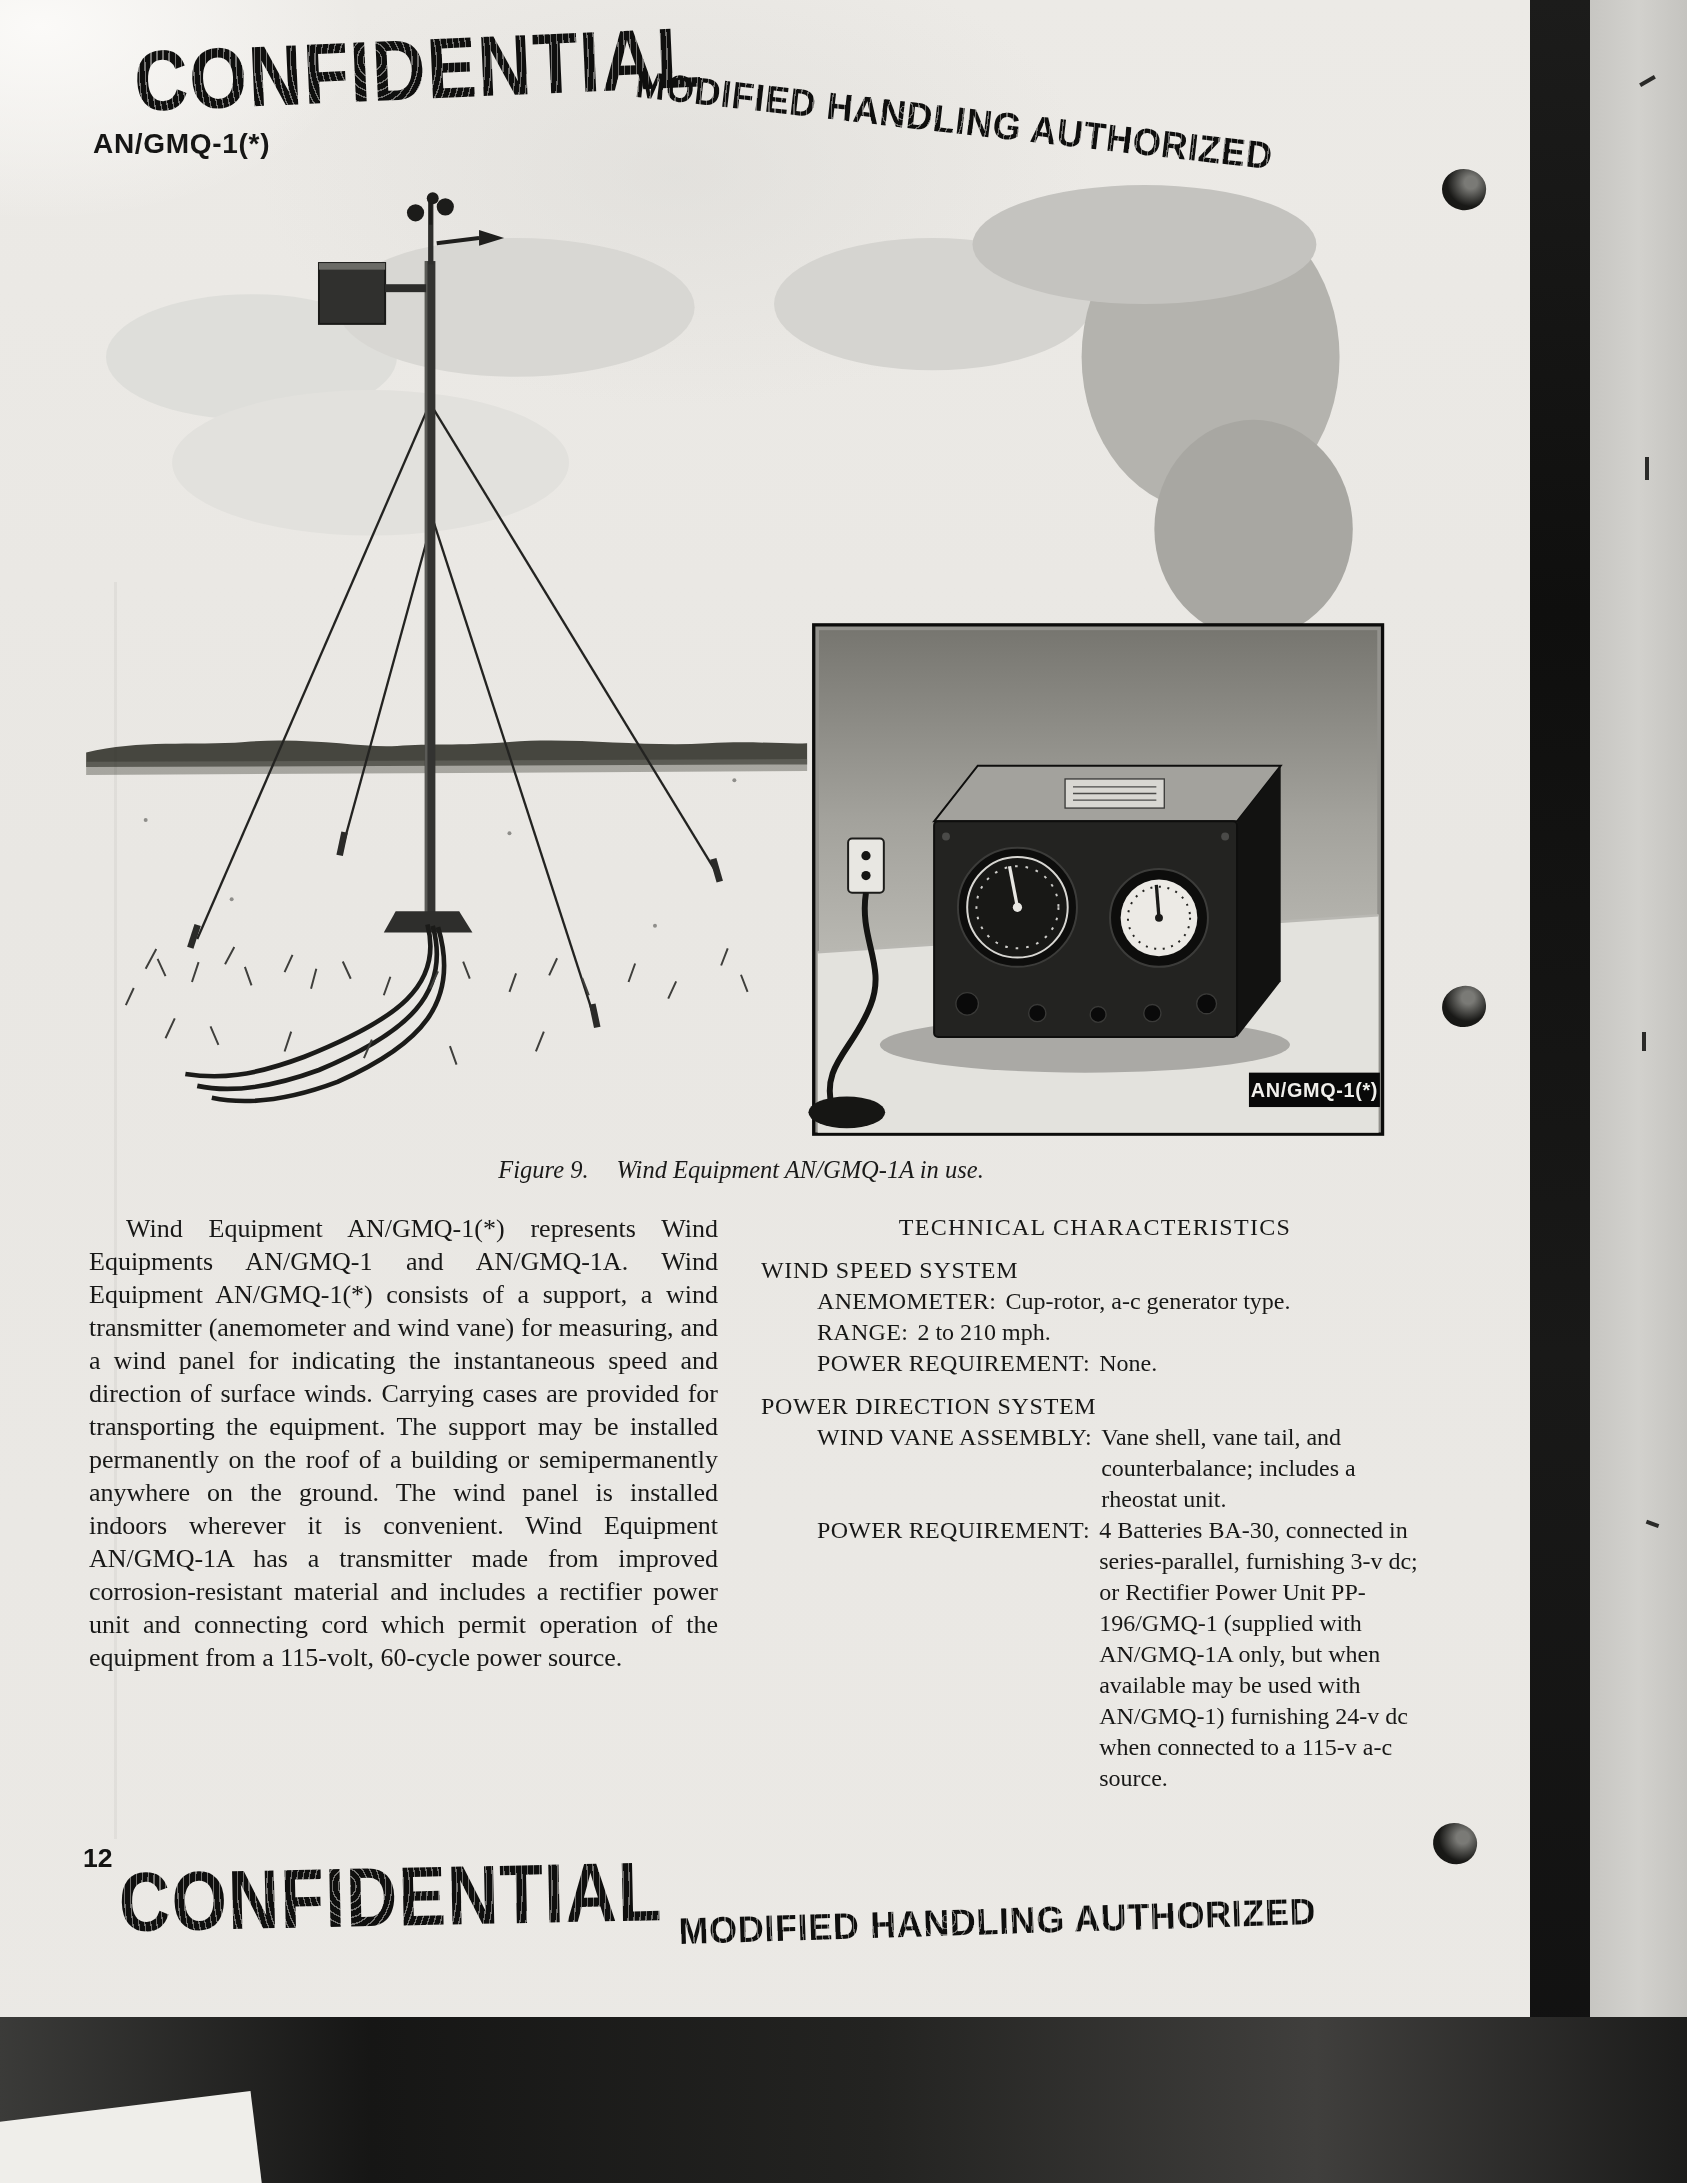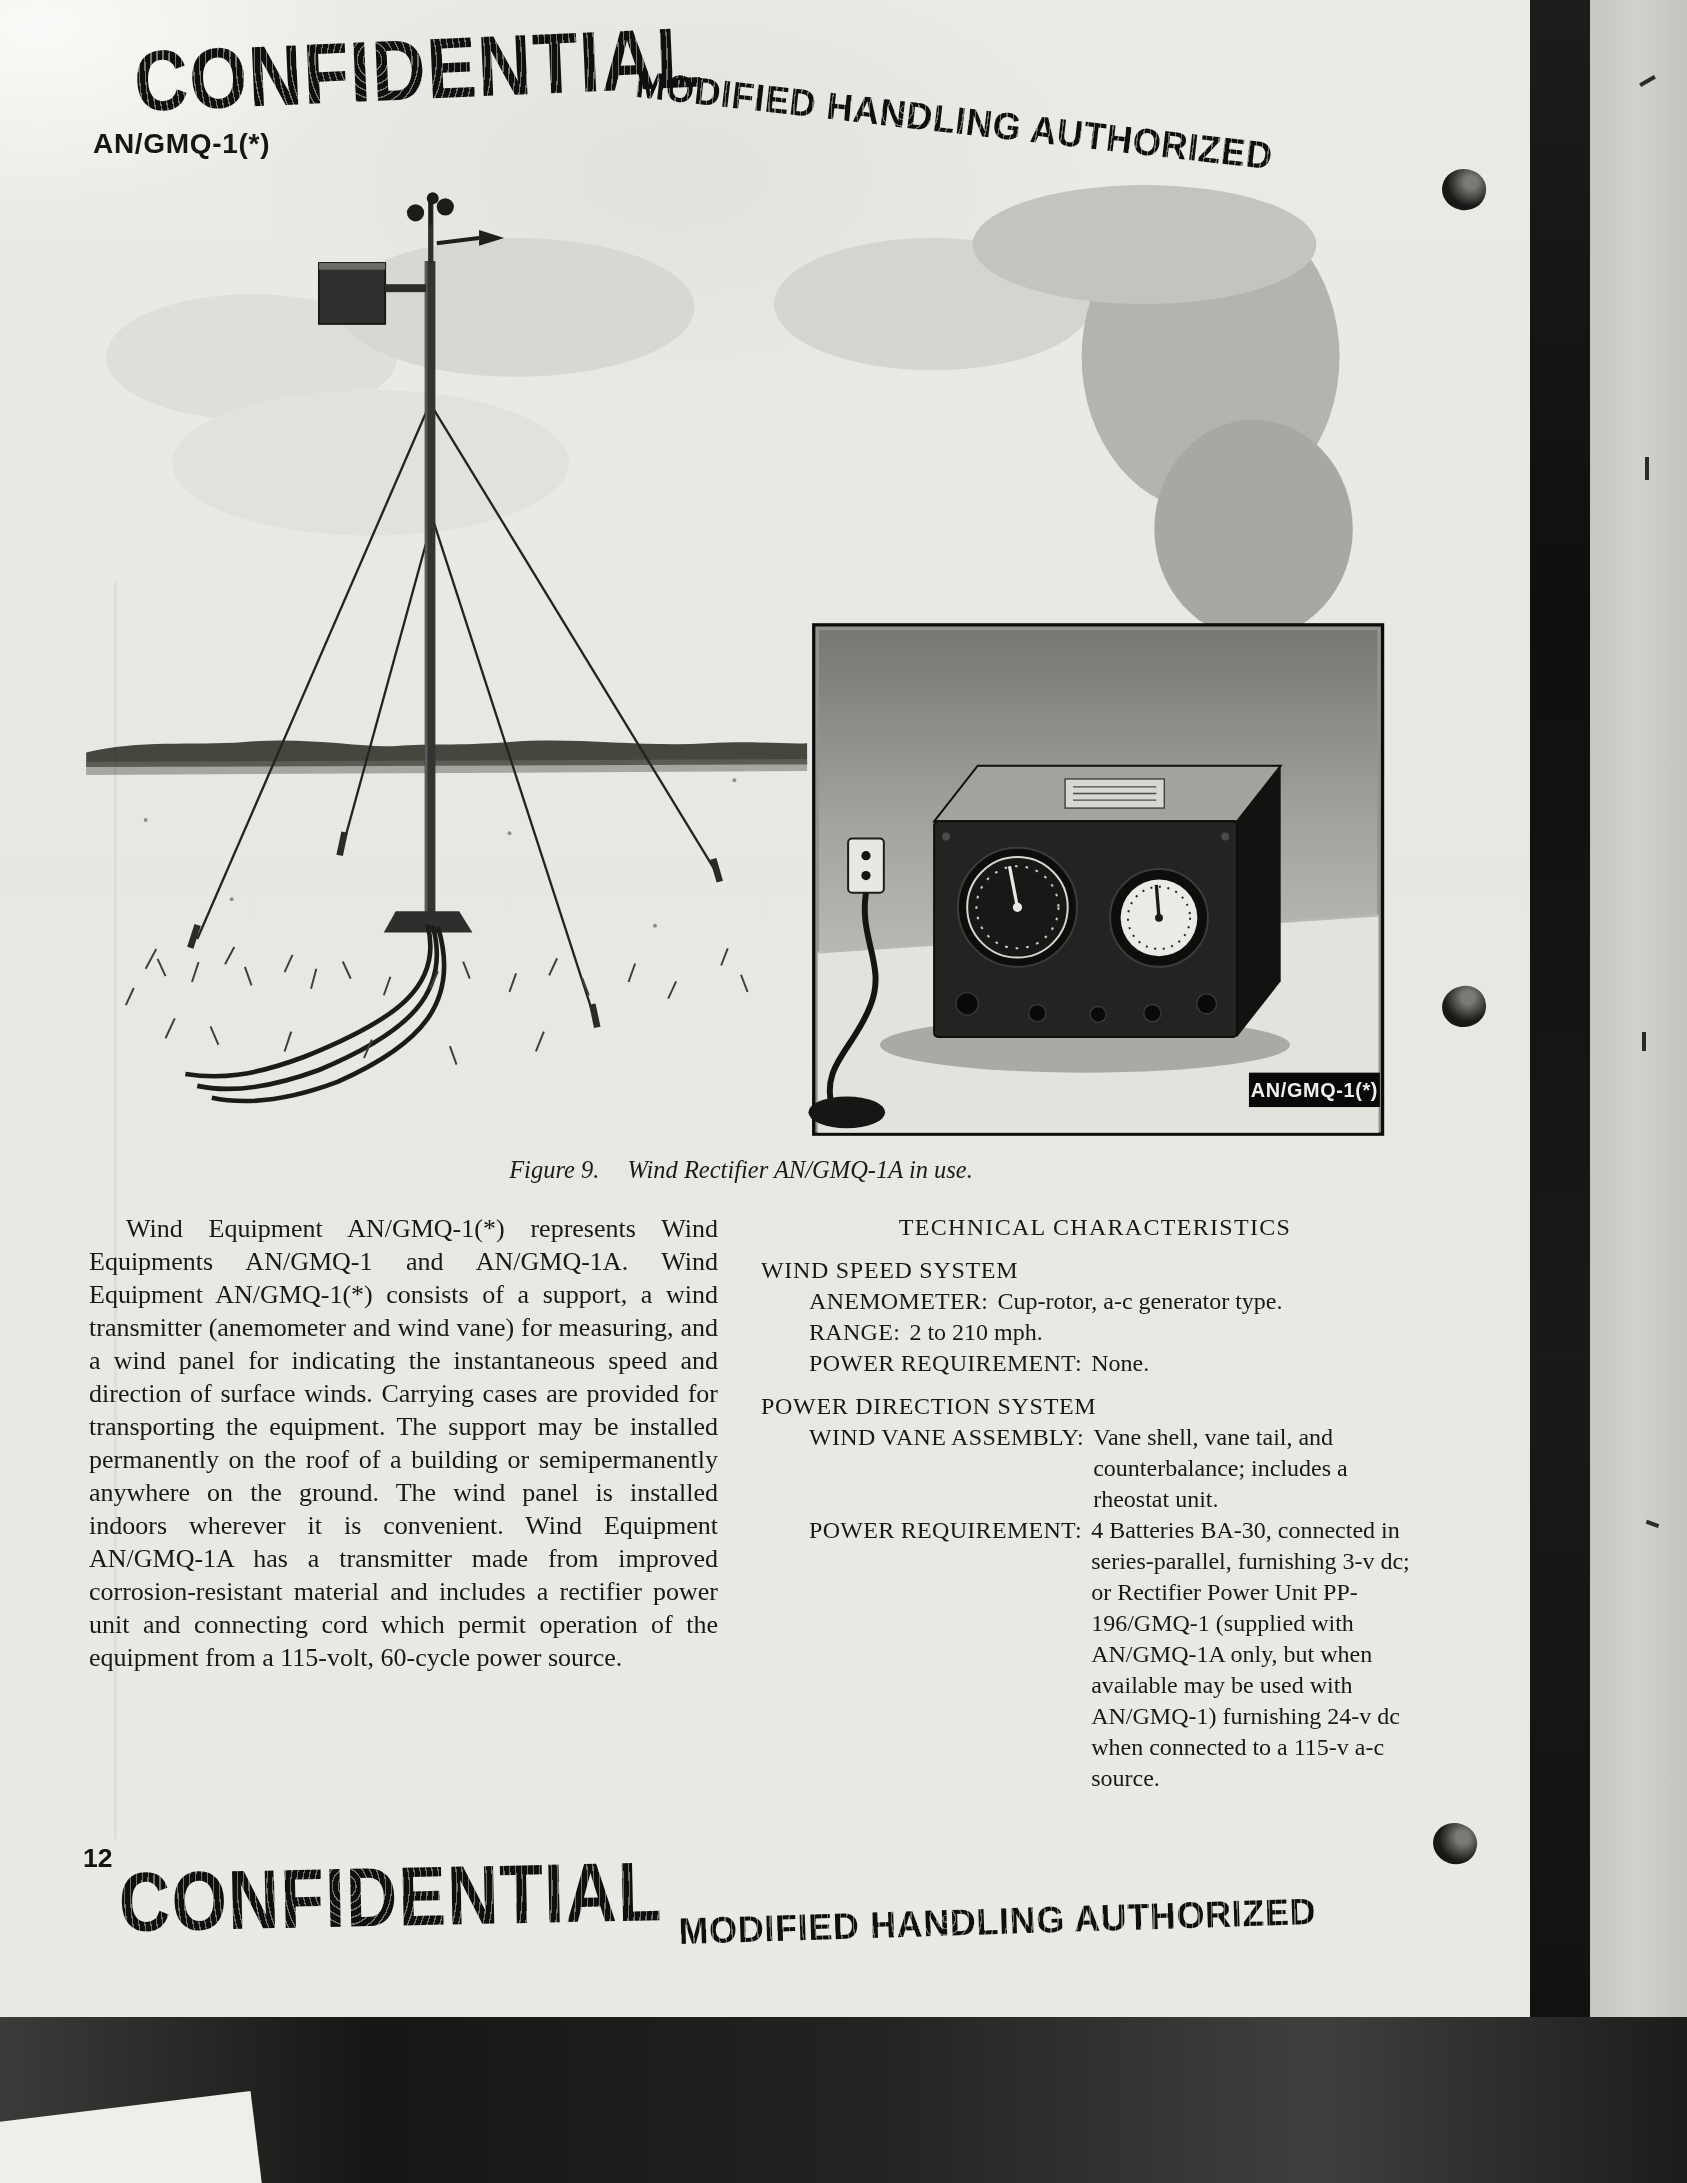--- a/index.html
+++ b/index.html
@@ -50,21 +50,21 @@
   .col-right{
     position:absolute;left:761px;top:1212px;width:668px;
     font-size:24px;line-height:31px;color:#181817;
   }
   .tech-head{text-align:center;letter-spacing:1.3px;margin-bottom:8px;font-family:Liberation Serif, serif;}
   .sec-title{letter-spacing:0.7px;margin-top:12px;}
   .tech-item{
     display:grid;grid-template-columns:auto 1fr;column-gap:9.3px;
     align-items:start;margin-left:48px;
   }
-  .t-label{white-space:nowrap;letter-spacing:0.3px;}
+  .t-label{white-space:nowrap;letter-spacing:0.3px;margin-left:8px;}
   .page-num{
     position:absolute;left:83px;top:1843px;
     font-family:"Liberation Sans", sans-serif;font-weight:700;font-size:26.5px;color:#131312;
   }
   .hole{
     position:absolute;width:44px;height:41px;border-radius:52% 48% 50% 50%;
     background:radial-gradient(circle at 62% 30%, #7a7a76 0 16%, #191917 60%, #131311 100%);
   }
   .hole1{left:1442px;top:169px;transform:rotate(12deg);}
   .hole2{left:1442px;top:986px;transform:rotate(-8deg);}
@@ -229,21 +229,21 @@
 
         <g>
           <rect x="1758" y="1342" width="198" height="52" fill="#090909"></rect>
           <text x="1857" y="1379" text-anchor="middle" fill="#f1f0ec" font-family="Liberation Sans, sans-serif" font-weight="bold" font-size="30" letter-spacing="1">AN/GMQ-1(*)</text>
         </g>
       </g>
     </svg>
   </div>
 
   <div class="caption">
-    <span>Figure 9.</span><span class="gap"></span><span>Wind Rectifier AN/GMQ-1A in use.</span>
+    <span>Figure 9.</span><span class="gap"></span><span>Wind Equipment AN/GMQ-1A in use.</span>
   </div>
 
   <div class="col-left">
     <p class="body-par">Wind Equipment AN/GMQ-1(*) represents Wind Equipments AN/GMQ-1 and AN/GMQ-1A. Wind Equipment AN/GMQ-1(*) consists of a support, a wind transmitter (anemometer and wind vane) for measuring, and a wind panel for indicating the instantaneous speed and direction of surface winds. Carrying cases are provided for transporting the equipment. The support may be installed permanently on the roof of a building or semipermanently anywhere on the ground. The wind panel is installed indoors wherever it is convenient. Wind Equipment AN/GMQ-1A has a transmitter made from improved corrosion-resistant material and includes a rectifier power unit and connecting cord which permit operation of the equipment from a 115-volt, 60-cycle power source.</p>
   </div>
 
   <div class="col-right">
     <div class="tech-head">TECHNICAL CHARACTERISTICS</div>
 
     <div class="sec-title">WIND SPEED SYSTEM</div>

